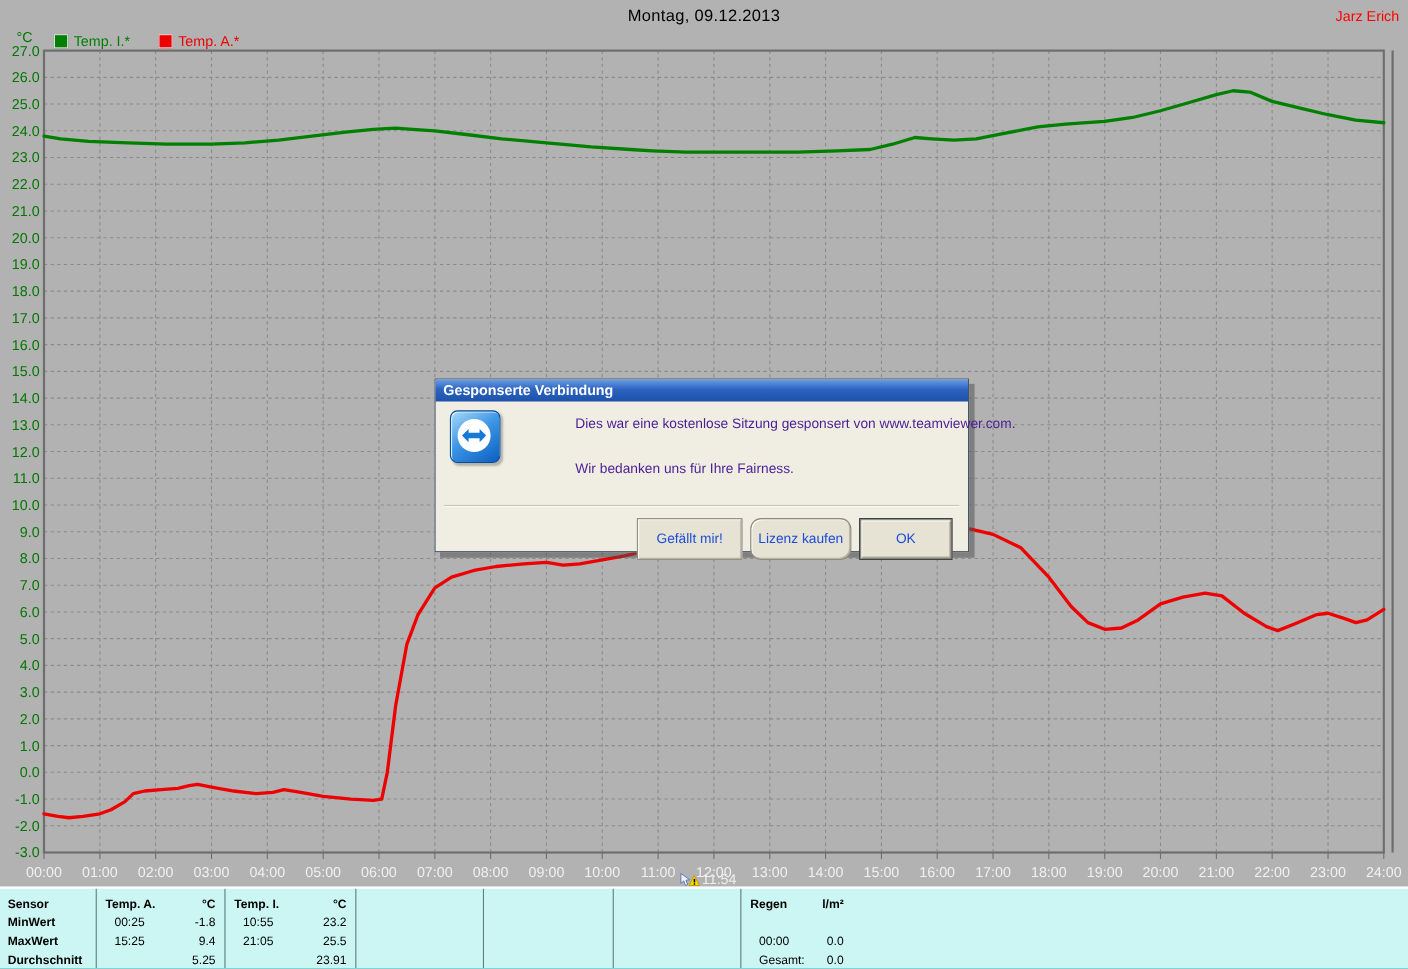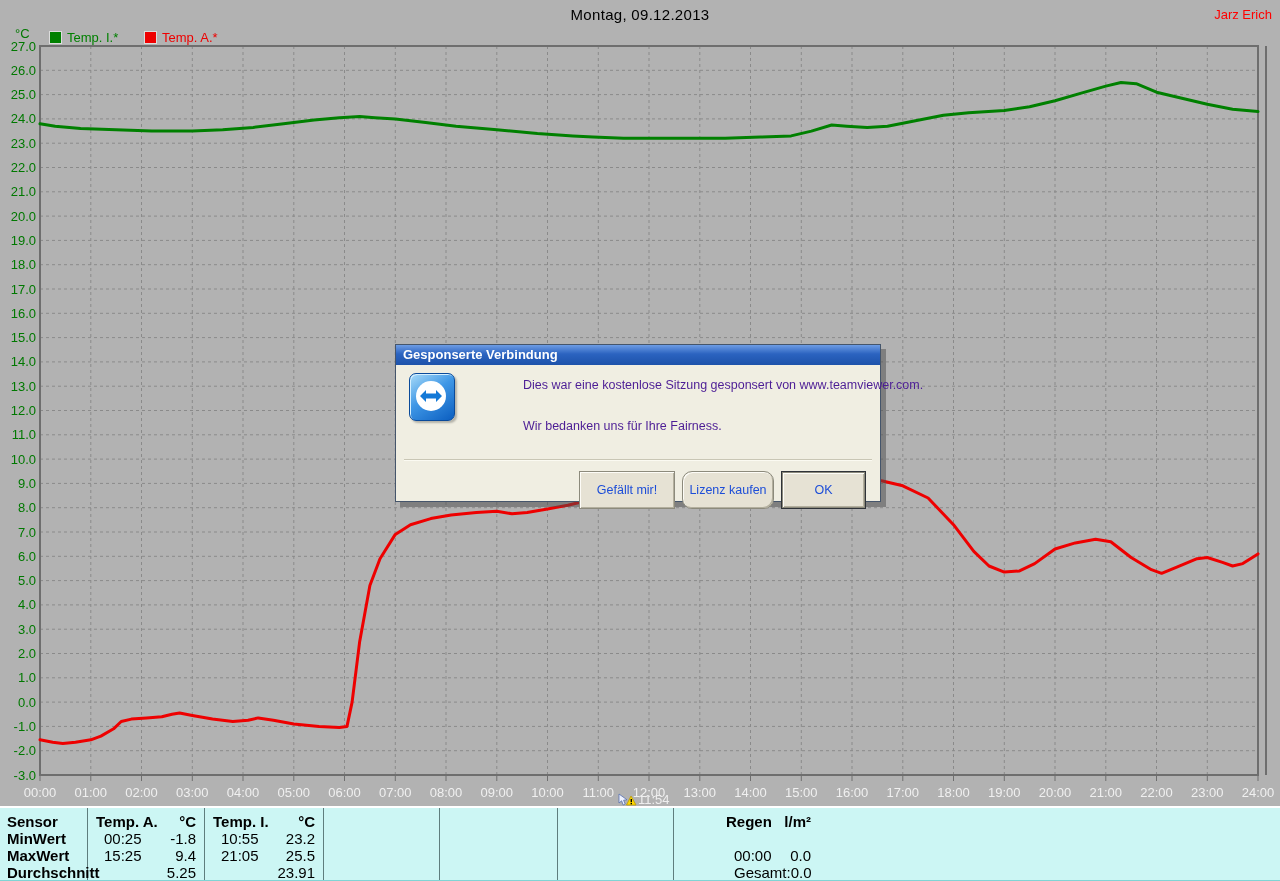--- a/index.html
+++ b/index.html
@@ -27,21 +27,21 @@
 
   
   .marker{position:absolute;left:618px;top:792px;display:flex;align-items:center;
           color:#eeeeee;font-size:13px;}
   .marker svg{margin-right:1px;}
 
   
   .statusbar{position:absolute;left:0;top:806px;width:1280px;height:75px;
              background:#ccf6f4;border-top:2px solid #ffffff;
              border-bottom:1px solid #7fd4d4;display:flex;box-sizing:border-box;
-             font-size:15px;color:#000;text-align:center;}
+             font-size:11px;color:#000;text-align:center;}
   .scol{box-sizing:border-box;border-right:1px solid #5e7d7d;padding-top:5px;}
   .scol:last-child{border-right:none;}
   .srow{height:17px;display:flex;align-items:center;}
   .srow .sl{margin-left:16px;white-space:pre;}
   .srow .sr{margin-left:auto;margin-right:8px;white-space:pre;}
   .srow.head{font-weight:bold;}
   .srow.head .sl{margin-left:8px;}
   .labels .srow{font-weight:bold;padding-left:7px;}
   .sinner{height:100%;}
   .sinner.wind{width:128px;}
@@ -363,21 +363,21 @@
           <div class="srow">
             <span class="sl"></span>
             <span class="sr"></span>
           </div>
           <div class="srow">
             <span class="sl"></span>
             <span class="sr"></span>
           </div>
         </div>
       </div>
-      <div class="scol" style="width: 101px; margin-left: 44px;">
+      <div class="scol" style="width: 101px;">
         <div class="sinner">
           <div class="srow head">
             <span class="sl">Regen</span>
             <span class="sr">l/m²</span>
           </div>
           <div class="srow">
             <span class="sl"></span>
             <span class="sr"></span>
           </div>
           <div class="srow">

